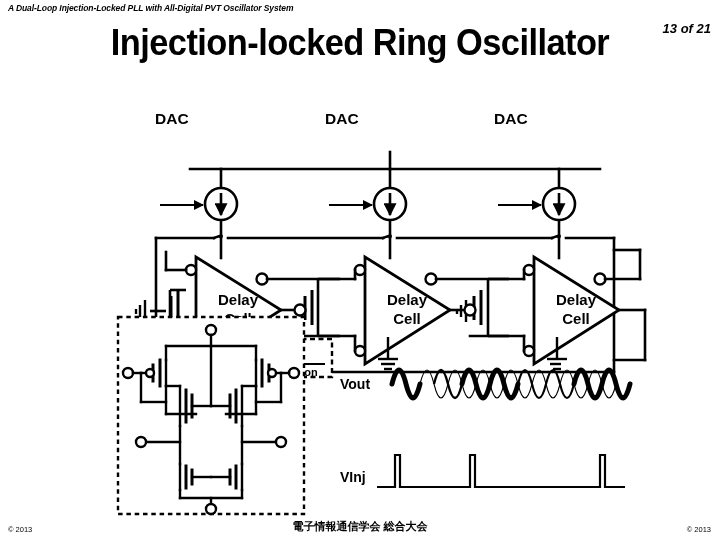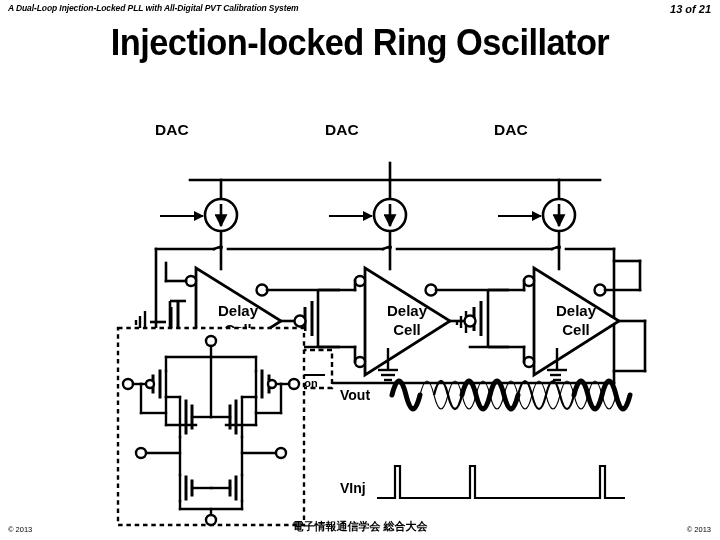--- a/index.html
+++ b/index.html
@@ -29,22 +29,22 @@
     font-size: 8.5px;
     font-style: italic;
     font-weight: bold;
     letter-spacing: -0.1px;
     color: #000;
     white-space: nowrap;
   }
   .hdr-right {
     position: absolute;
     right: 9px;
-    top: 3px;
-    font-size: 11px;
+    top: 21px;
+    font-size: 13px;
     font-style: italic;
     font-weight: bold;
     color: #000;
     white-space: nowrap;
   }
   
   .title {
     position: absolute;
     left: 0;
     top: 24px;
@@ -55,21 +55,21 @@
     line-height: 1;
     letter-spacing: -0.6px;
     transform: scaleX(0.93);
     transform-origin: center top;
     white-space: nowrap;
   }
   
   .circuit {
     position: absolute;
     left: 0;
-    top: 85px;
+    top: 74px;
     width: 672px;
     height: 455px;
   }
   .circuit svg { display: block; }
   
   .ftr-left {
     position: absolute;
     left: 8px;
     bottom: 6px;
     font-size: 7.5px;
@@ -92,21 +92,21 @@
     font-size: 7.5px;
     white-space: nowrap;
   }
   text { font-family: "Liberation Sans", sans-serif; }
 </style>
 </head>
 <body>
 
 <div class="slide">
 
-  <div class="hdr-left">A Dual-Loop Injection-Locked PLL with All-Digital PVT Calibration System</div>
+  <div class="hdr-left">A Dual-Loop Injection-Locked PLL with All-Digital PVT Oscillator System</div>
   <div class="hdr-right">13 of 21</div>
 
   <div class="title">Injection-locked Ring Oscillator</div>
 
   <div class="circuit">
     <svg width="720" height="455" viewBox="0 0 720 455" xmlns="http://www.w3.org/2000/svg">
       <defs>
         <marker id="arrowIn" viewBox="0 0 10 10" refX="9" refY="5" markerWidth="5" markerHeight="5" orient="auto-start-reverse">
           <path d="M 0 0 L 10 5 L 0 10 z" fill="#000"></path>
         </marker>

